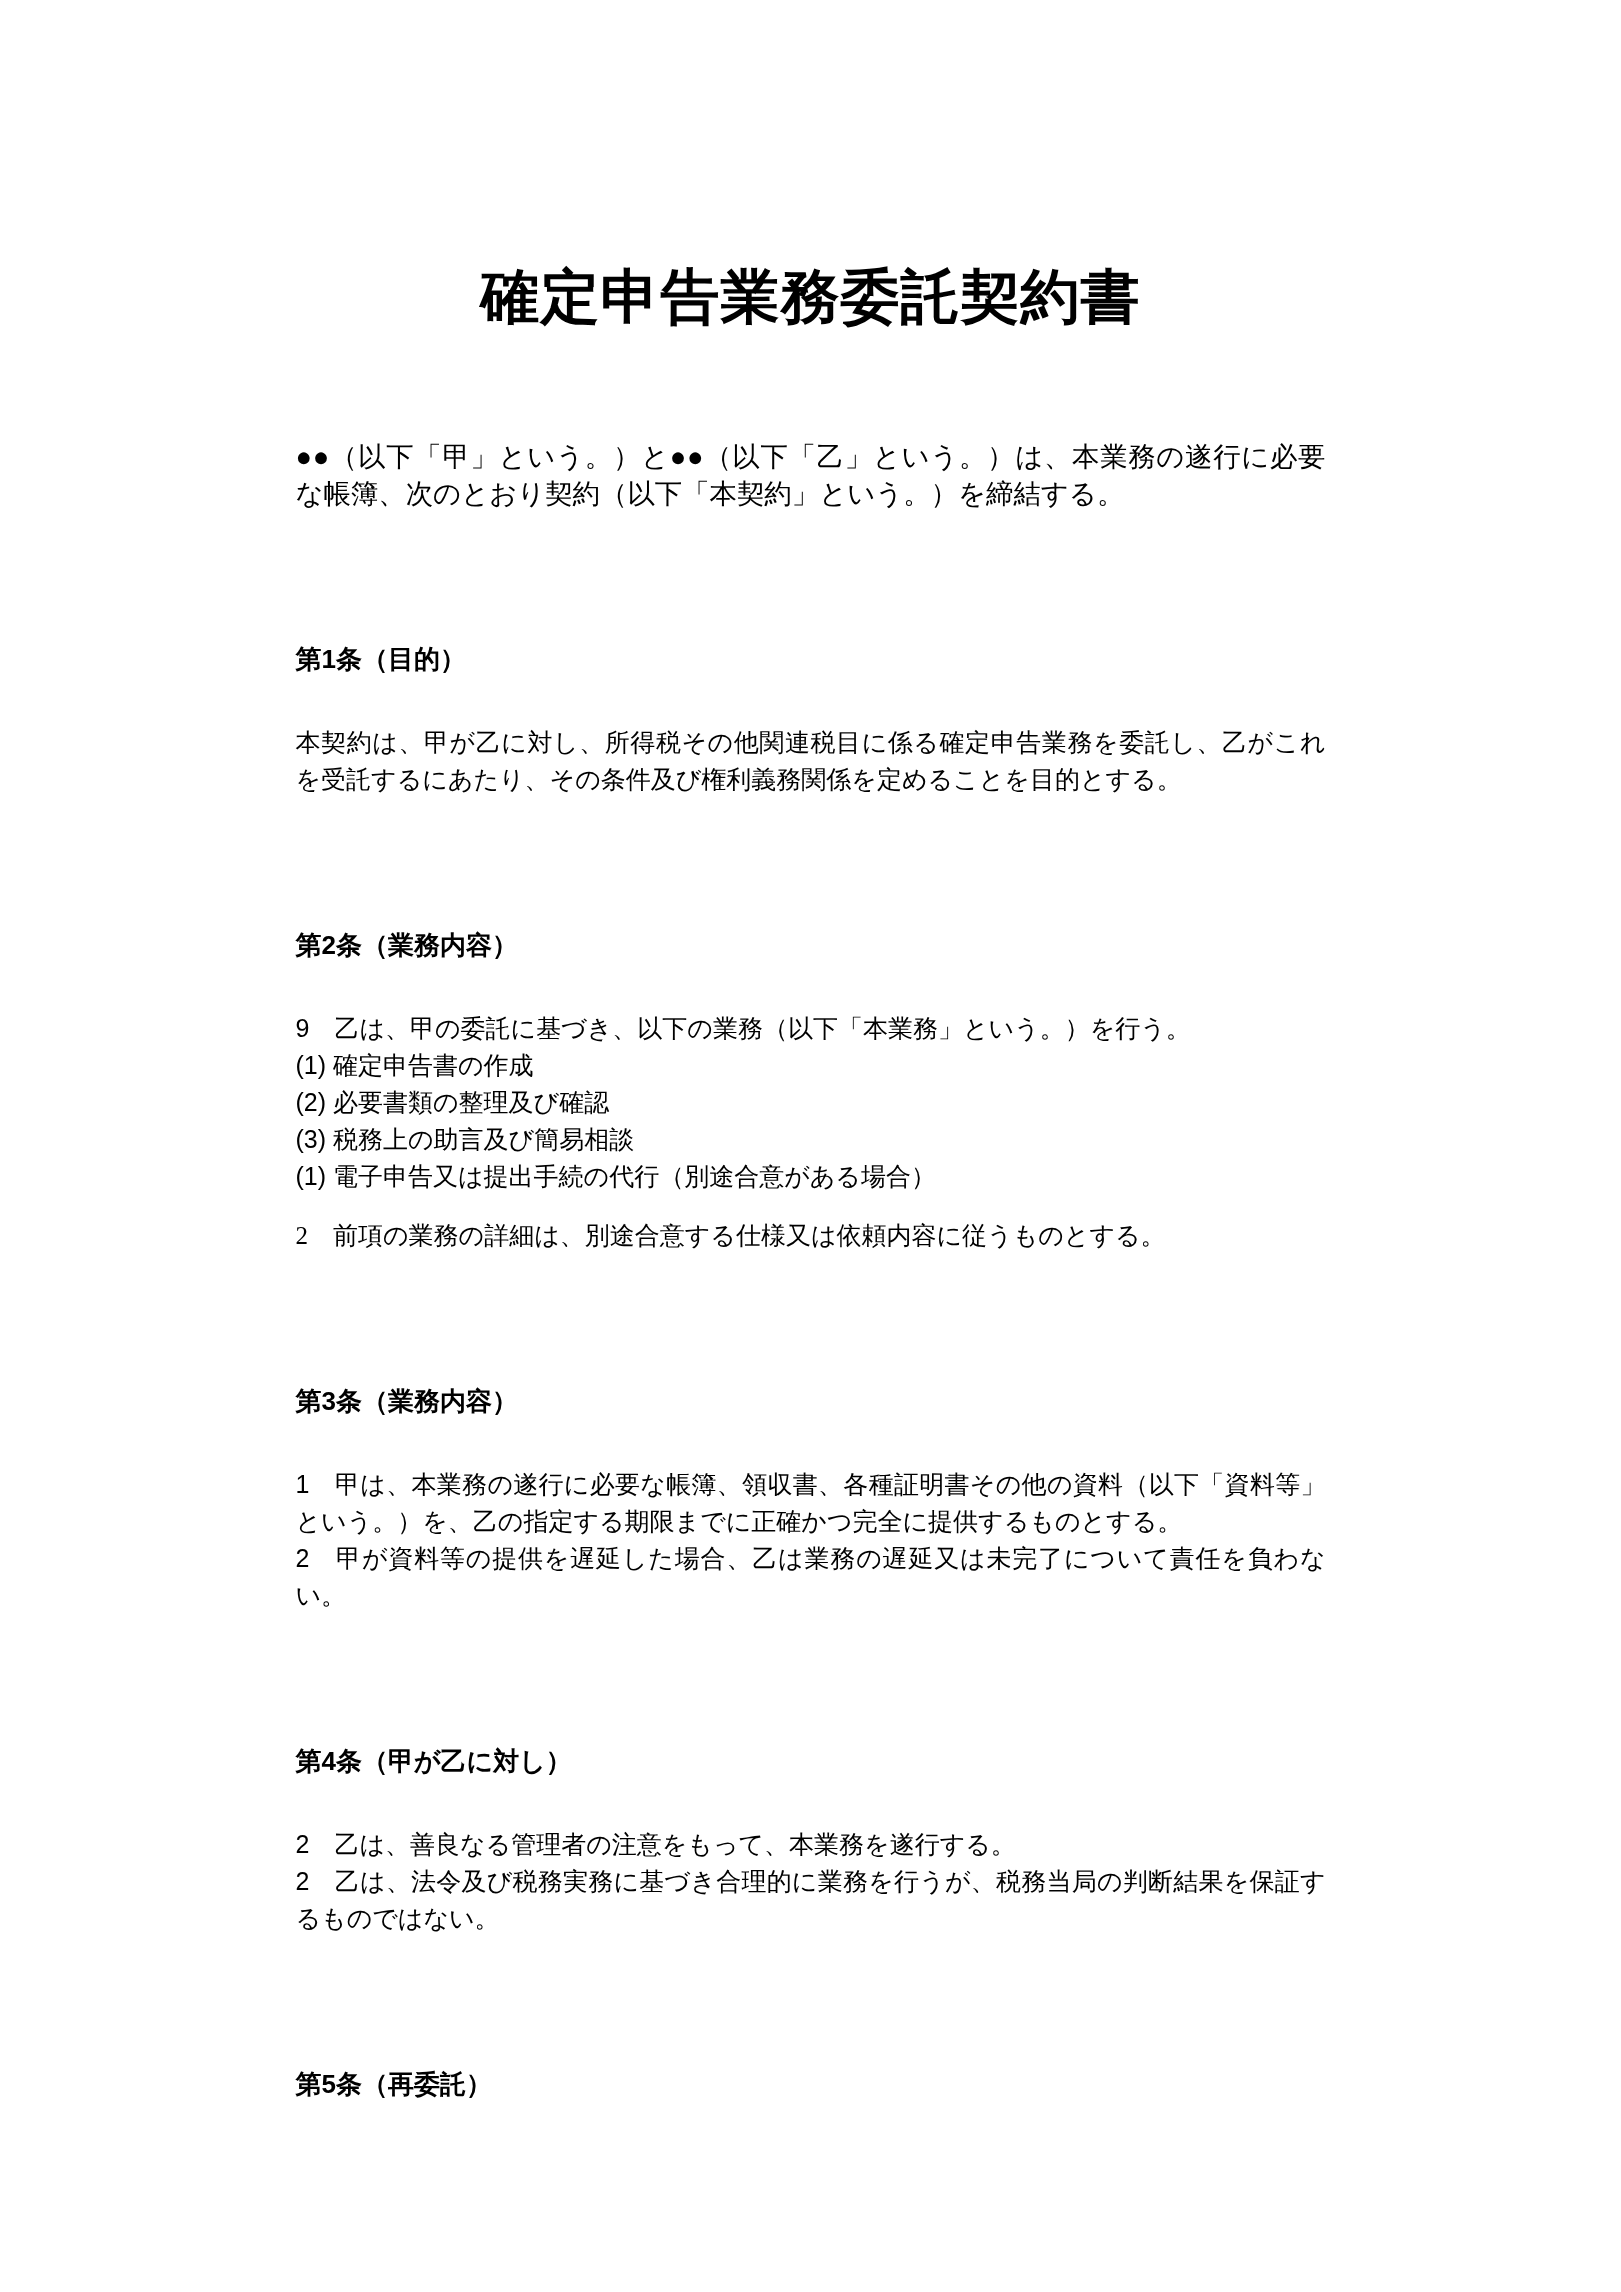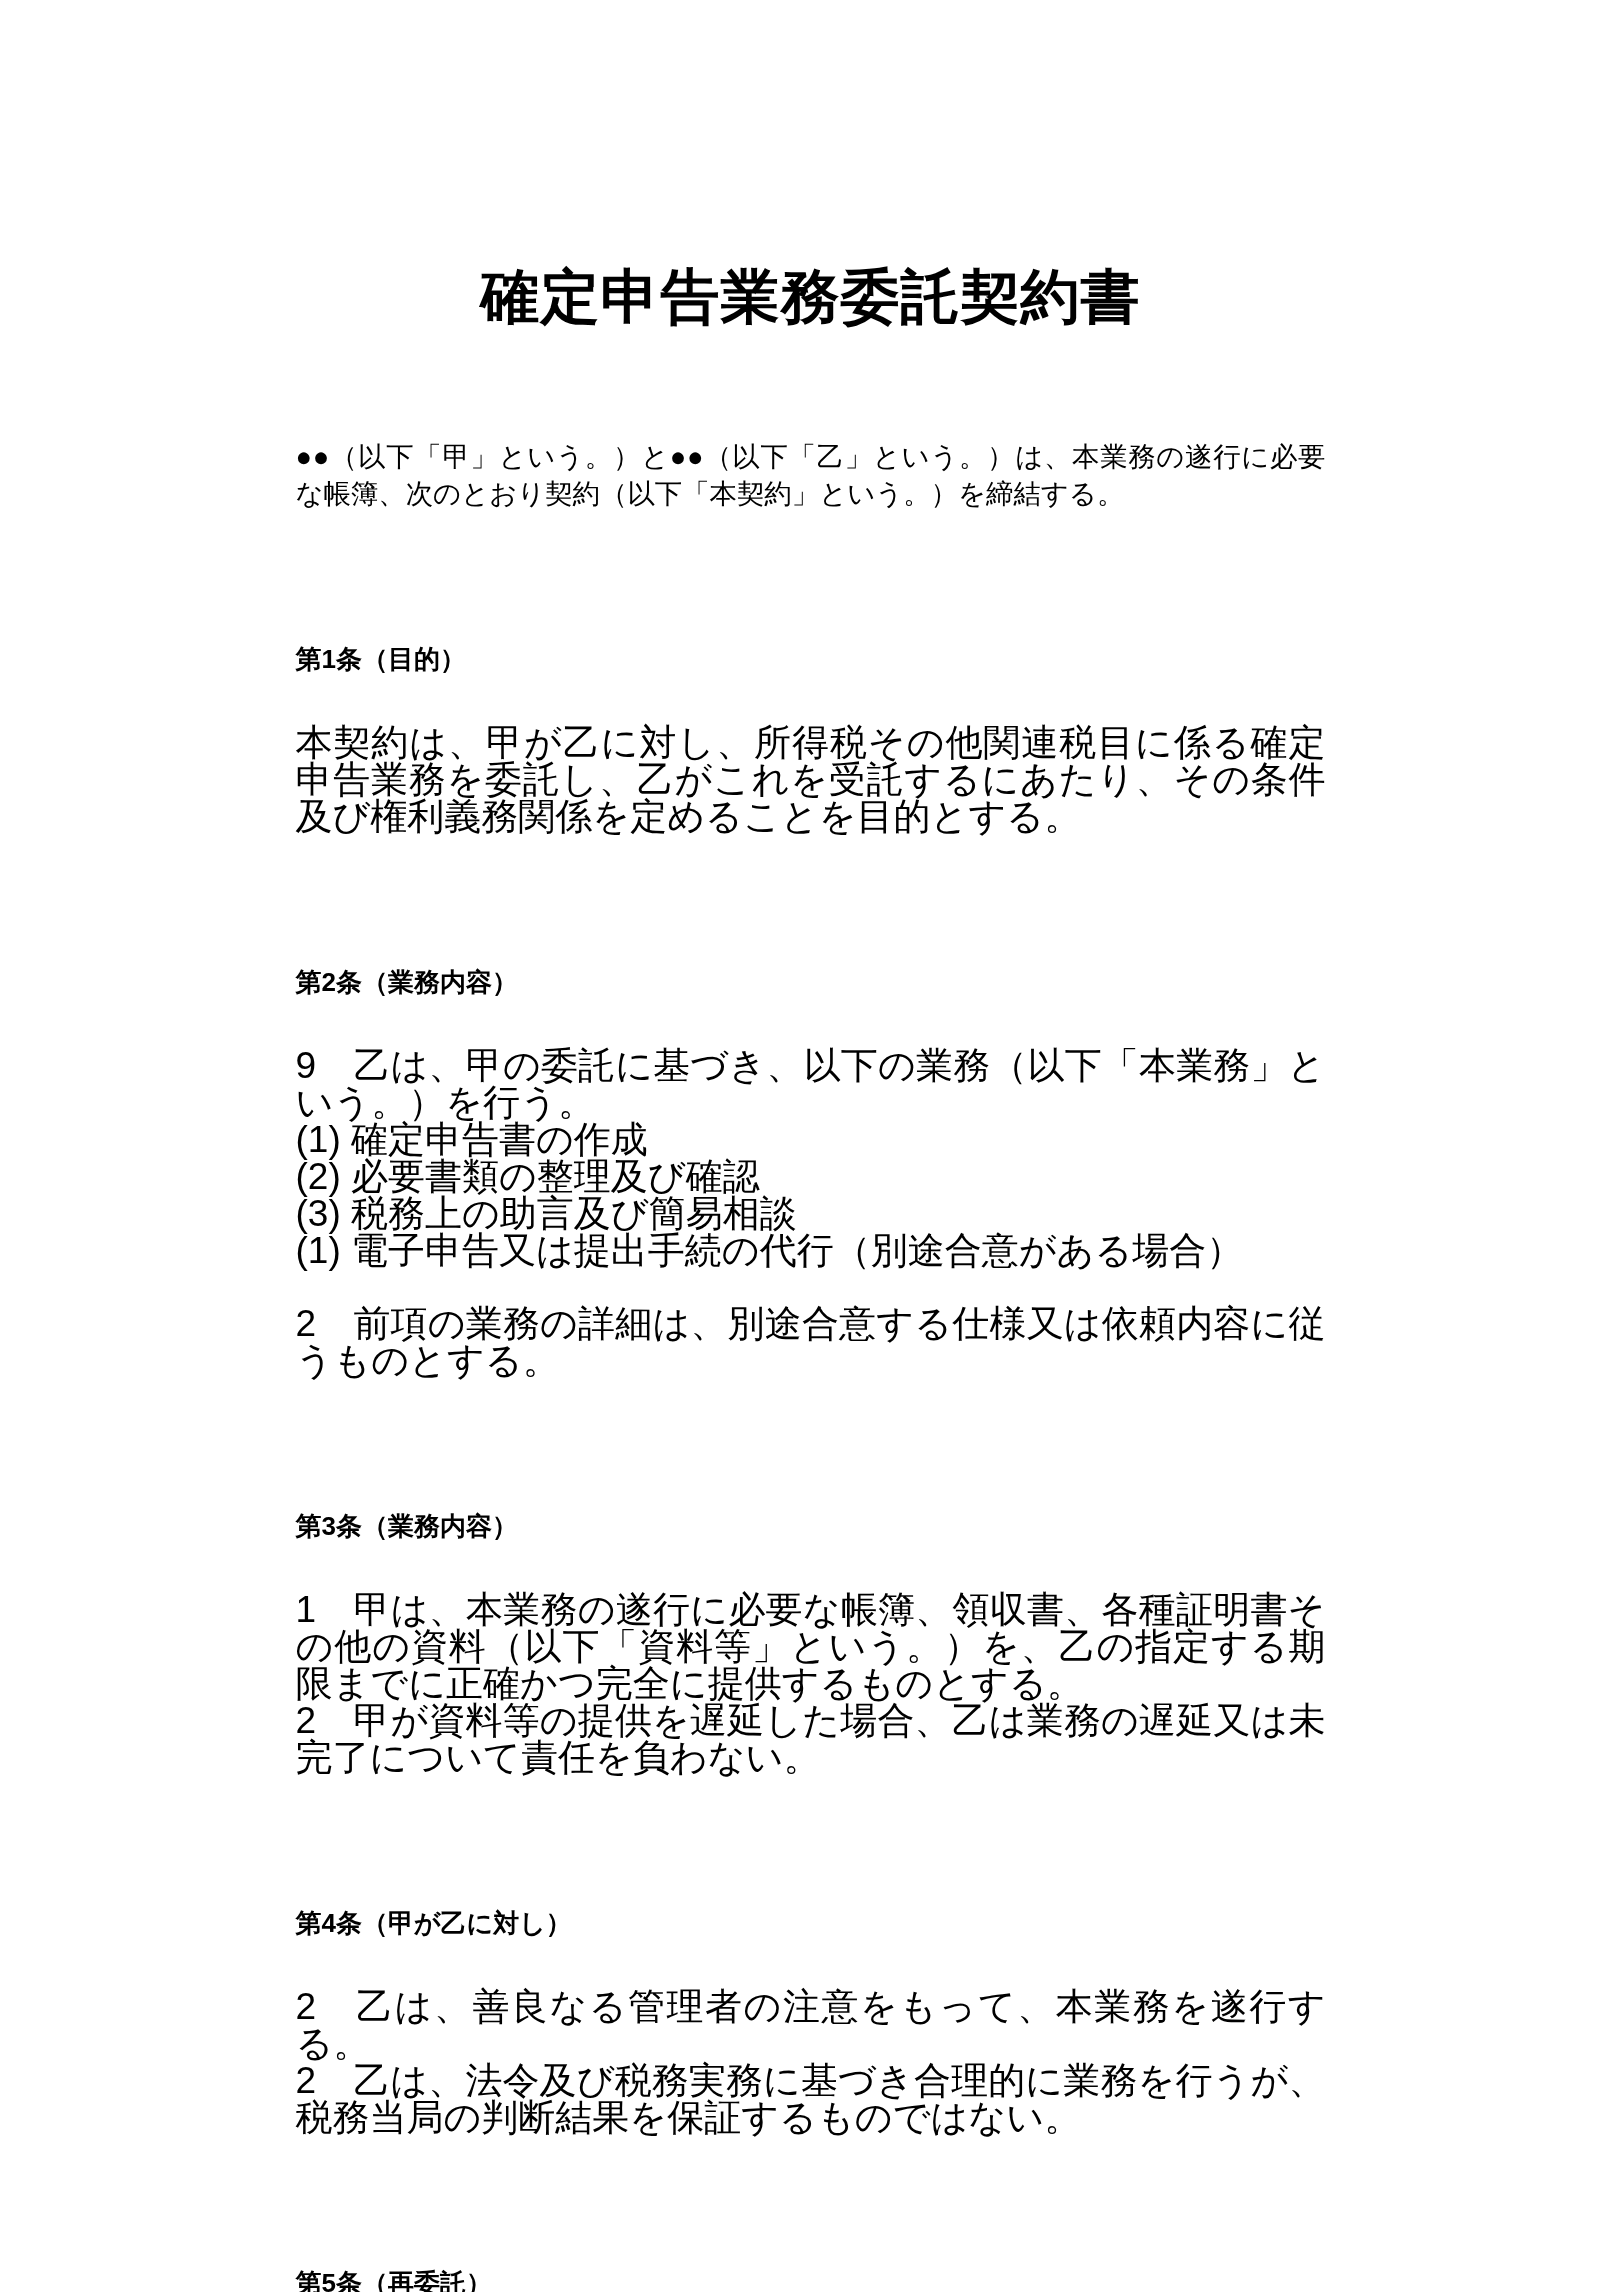--- a/index.html
+++ b/index.html
@@ -40,26 +40,27 @@
     font-size: 26px;
     line-height: 51px;
     font-weight: bold;
     white-space: nowrap;
   }
   .article-body {
     margin-top: 39px;
   }
   .para {
     margin: 0;
-    font-size: 37px;
+    font-size: 25px;
     line-height: 37px;
     text-align: justify;
   }
   .para.spaced {
-    margin-top: 36px;
+    margin-top: 22px;
+    font-family: Liberation Serif, serif;
   }
 </style>
 </head>
 <body>
 
 <div class="page">
 
   <h1 class="doc-title">確定申告業務委託契約書</h1>
 
   <p class="intro">●●（以下「甲」という。）と●●（以下「乙」という。）は、本業務の遂行に必要な帳簿、次のとおり契約（以下「本契約」という。）を締結する。</p>

